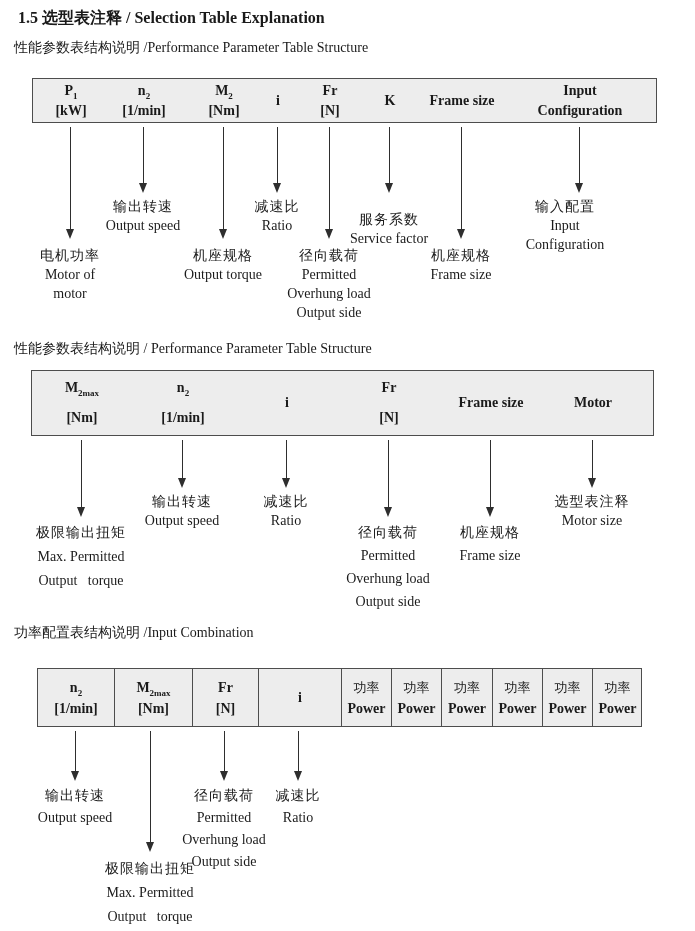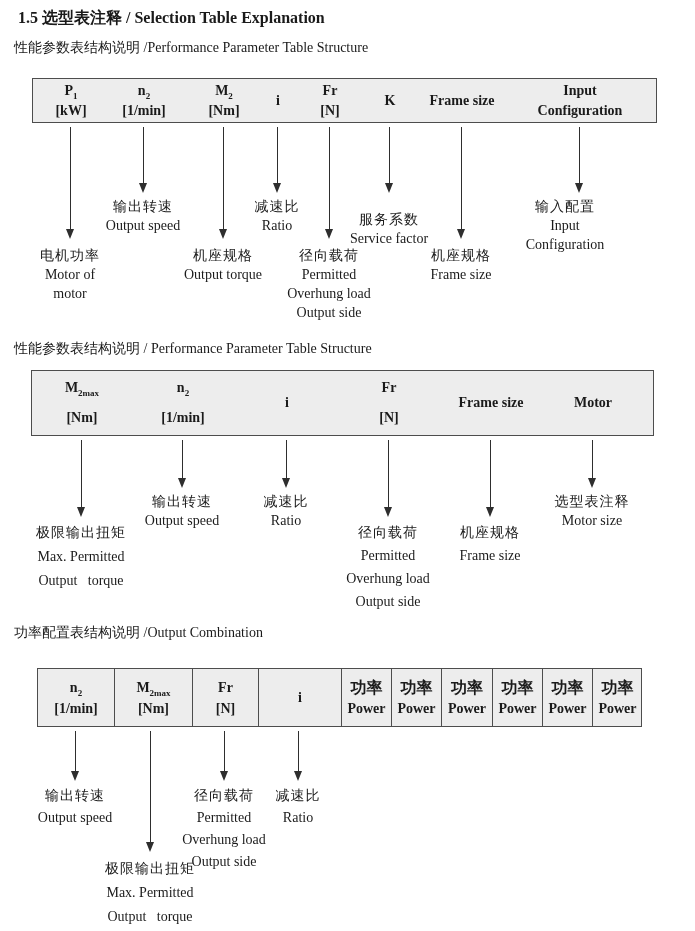--- a/index.html
+++ b/index.html
@@ -16,21 +16,21 @@
         text-align:center;font-weight:bold;font-size:14px;white-space:nowrap;line-height:20px;}
   .tbl2 .cell{line-height:16px;}
   .tbl2 .spread{justify-content:space-between;padding:9px 0;box-sizing:border-box;}
   sub{font-size:9px;font-weight:bold;line-height:0;}
   
   .tbl3{display:flex;flex-direction:row;align-items:stretch;}
   .t3cell{box-sizing:border-box;border-left:1px solid #4d4d4d;flex:none;
           display:flex;flex-direction:column;justify-content:center;align-items:center;
           font-weight:bold;font-size:14px;white-space:nowrap;line-height:21px;text-align:center;}
   .t3cell:first-child{border-left:none;}
-  .t3cell .zh{font-weight:bold;font-size:16px;}
+  .t3cell .zh{font-weight:normal;font-size:13px;}
   
   .arrow{position:absolute;width:0;}
   .arrow .shaft{position:absolute;top:0;left:0;width:1px;margin-left:-0.5px;background:#2e2e2e;}
   .arrow .head{position:absolute;left:-4px;bottom:0;width:0;height:0;
                border-left:4px solid transparent;border-right:4px solid transparent;
                border-top:10px solid #2e2e2e;}
   
   .lbl{position:absolute;transform:translateX(-50%);text-align:center;
        font-size:14px;line-height:19px;white-space:nowrap;}
   .lbl .zh{letter-spacing:1px;font-size:14px;}
@@ -230,21 +230,21 @@
     <div>Overhung load</div>
     <div>Output side</div>
   </div>
   <div class="lbl" style="left:490px;top:521px;line-height:23px">
     <div class="zh">机座规格</div>
     <div>Frame size</div>
   </div>
 
   <div class="sec-heading" style="top:624px">
     <span>功率配置表结构说明</span>
-    <span>/Output Combination</span>
+    <span>/Input Combination</span>
   </div>
 
   <div class="tbl tbl3" style="left:37px;top:668px;width:605px;height:59px">
     <div class="t3cell" style="width:76px">
       <div><span>n</span><sub>2</sub></div>
       <div>[1/min]</div>
     </div>
     <div class="t3cell" style="width:78px">
       <div><span>M</span><sub>2max</sub></div>
       <div>[Nm]</div>

